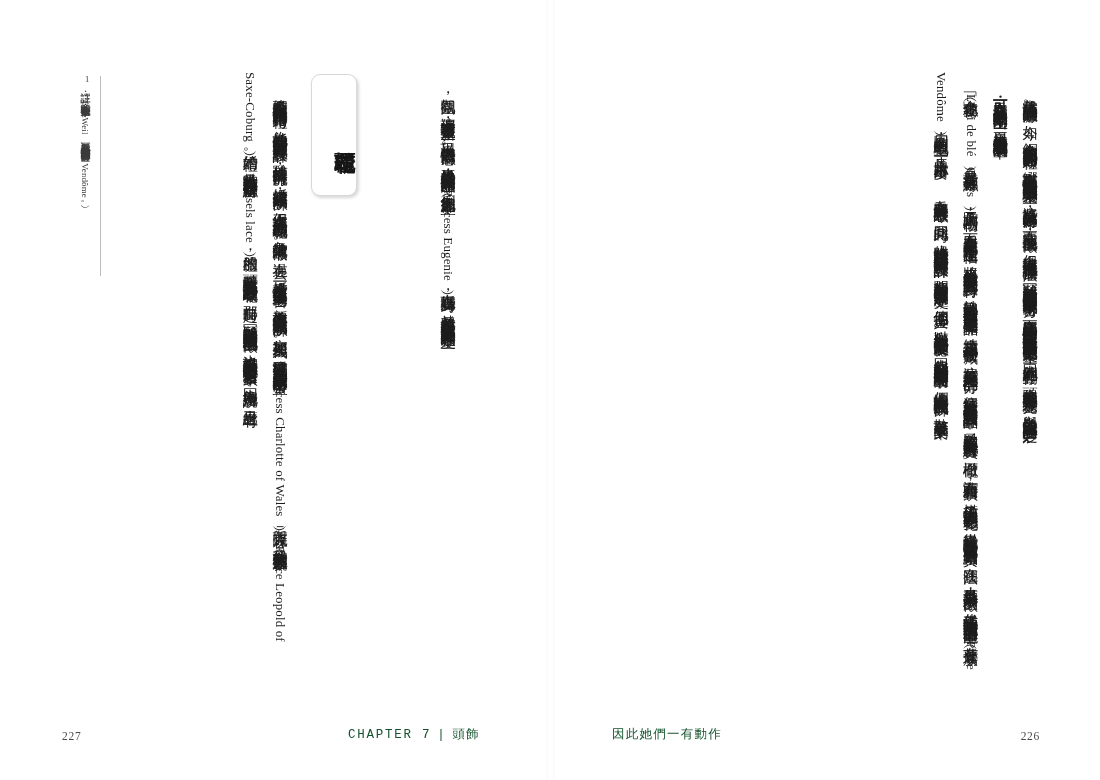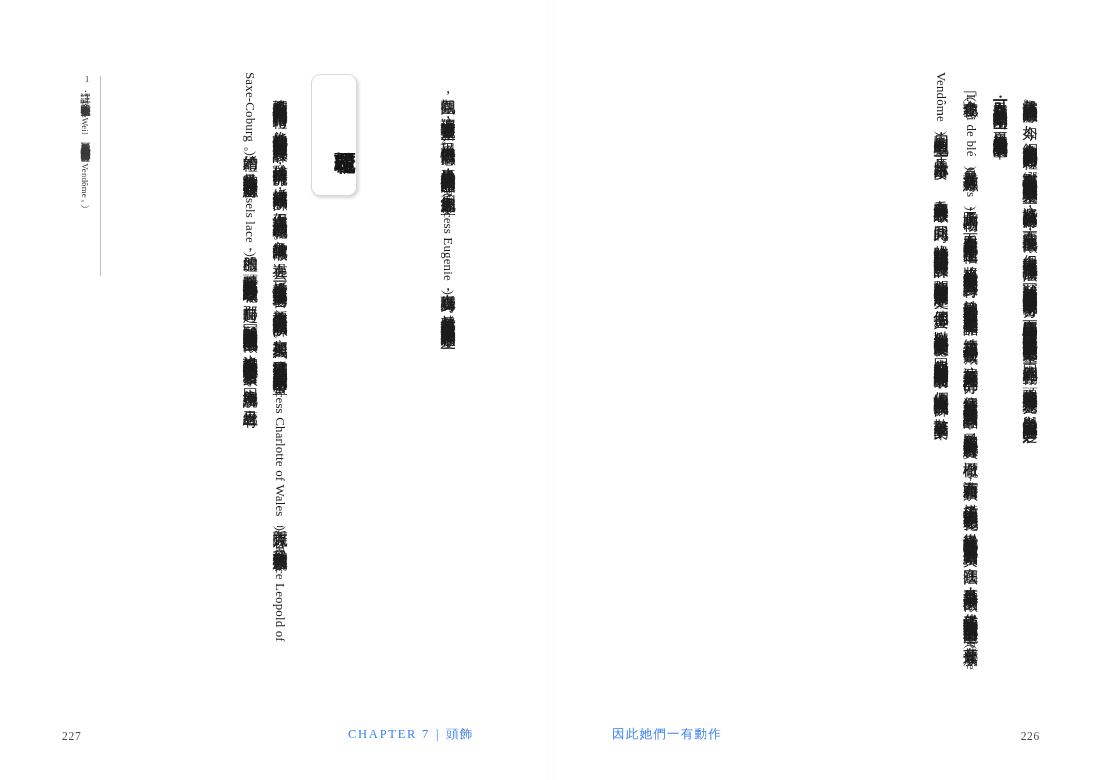--- a/index.html
+++ b/index.html
@@ -164,23 +164,23 @@
     font-size: 11.5px;
     letter-spacing: 0.06em;
     color: #4a4a4a;
     font-family: "Liberation Serif", "DejaVu Serif", serif;
   }
   .runhead {
     position: absolute;
     bottom: 37px;
     font-size: 12.5px;
     letter-spacing: 0.12em;
-    color: #3b82f6;
+    color: #14532d;
     white-space: nowrap;
-    font-family: Liberation Serif, serif;
+    font-family: Liberation Mono, monospace;
   }
   #folio-left  { left: 62px; }
   #runhead-left { left: 348px; font-variant: small-caps; letter-spacing: 0.14em; }
   #runhead-left .cjk { letter-spacing: 0.08em; }
 
   #runhead-right { left: 62px; letter-spacing: 0.1em; }
   #folio-right { right: 60px; margin-top: 47px; }
 
   
   #spine {

